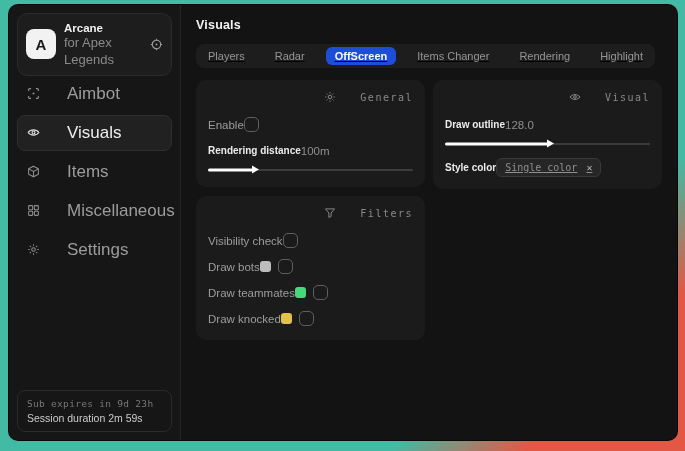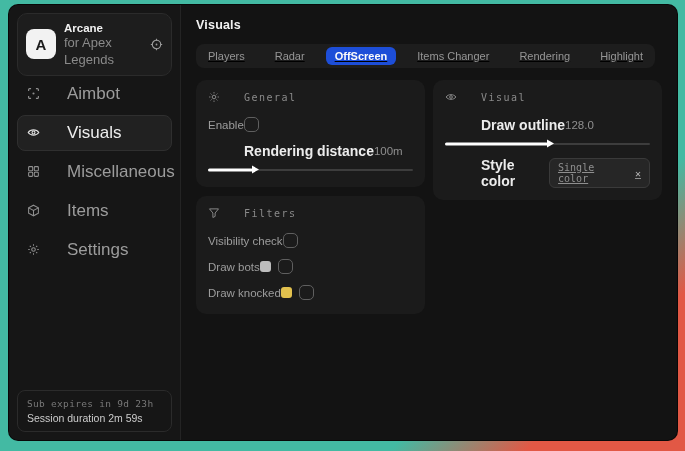--- a/index.html
+++ b/index.html
@@ -58,26 +58,27 @@
   }
   .tab { padding:3px 9px; font-size:11px; color:#969696; border-radius:6px; white-space:nowrap; cursor:default; }
   .tab.selected { background:#1d4ed8; color:#fafafa; font-weight:700; }
   .content { margin-top:12px; display:grid; grid-template-columns:1fr 1fr; gap:8px; align-items:start; }
   .col { display:flex; flex-direction:column; gap:9px; }
   .panel { background:#1b1b1b; border-radius:10px; padding:11px 12px; }
   .panel-header {
     display:flex; align-items:center; gap:24px; color:#8a8a8a;
     font-family:"DejaVu Sans Mono",monospace; font-size:10px; letter-spacing:1.5px;
     margin-bottom:11px;
+    justify-content:flex-end;
   }
   .panel-header .ph-icon { display:flex; letter-spacing:0; }
   .row { display:flex; align-items:center; min-height:21px; margin-top:5px; }
   .row:first-of-type { margin-top:0; }
   .lbl { font-size:11.5px; color:#9d9d9d; }
-  .lbl-strong { font-size:14px; color:#ececec; font-weight:700;margin-left:36px; }
+  .lbl-strong { font-size:10px; color:#ececec; font-weight:700; }
   .val { font-size:11.5px; color:#8f8f8f; }
   .checkbox {
     width:15px; height:15px; border:1.5px solid #5f5f5f; border-radius:5px;
     background:transparent; flex:none; cursor:default;
   }
   .right-group { display:flex; align-items:center; gap:7px; }
   .swatch { width:11px; height:11px; border-radius:3px; flex:none; }
   .slider { position:relative; height:9px; margin:4px 0 2px; cursor:default; }
   .slider-track {
     position:absolute; left:0; right:0; top:50%; height:2px; transform:translateY(-50%);
@@ -138,37 +139,37 @@
           <path d="M1.5 8C4.3 3.8 11.7 3.8 14.5 8C11.7 12.2 4.3 12.2 1.5 8Z"></path>
           <circle cx="8" cy="8" r="1.8"></circle>
         </svg>
       </span>
       <span>Visuals</span>
     </div>
 
     <div class="nav-item">
       <span class="ni-icon">
         <svg width="13" height="13" viewBox="0 0 16 16" fill="none" stroke="currentColor" stroke-width="1.3">
+          <path d="M8 1.5L14 4.75V11.25L8 14.5L2 11.25V4.75Z"></path>
+          <path d="M2 4.75L8 8L14 4.75M8 8V14.5"></path>
+        </svg>
+      </span>
+      <span>Items</span>
+    </div>
+
+    <div class="nav-item">
+      <span class="ni-icon">
+        <svg width="13" height="13" viewBox="0 0 16 16" fill="none" stroke="currentColor" stroke-width="1.3">
           <rect x="2" y="2" width="5" height="5" rx="1"></rect>
           <rect x="9" y="2" width="5" height="5" rx="1"></rect>
           <rect x="2" y="9" width="5" height="5" rx="1"></rect>
           <rect x="9" y="9" width="5" height="5" rx="1"></rect>
         </svg>
       </span>
       <span>Miscellaneous</span>
-    </div>
-
-    <div class="nav-item">
-      <span class="ni-icon">
-        <svg width="13" height="13" viewBox="0 0 16 16" fill="none" stroke="currentColor" stroke-width="1.3">
-          <path d="M8 1.5L14 4.75V11.25L8 14.5L2 11.25V4.75Z"></path>
-          <path d="M2 4.75L8 8L14 4.75M8 8V14.5"></path>
-        </svg>
-      </span>
-      <span>Items</span>
     </div>
 
     <div class="nav-item">
       <span class="ni-icon">
         <svg width="13" height="13" viewBox="0 0 16 16" fill="none" stroke="currentColor" stroke-width="1.3">
           <circle cx="8" cy="8" r="2.2"></circle>
           <path d="M8 1.5V3.4M8 12.6V14.5M1.5 8H3.4M12.6 8H14.5M3.4 3.4L4.75 4.75M11.25 11.25L12.6 12.6M12.6 3.4L11.25 4.75M4.75 11.25L3.4 12.6"></path>
         </svg>
       </span>
       <span>Settings</span>
@@ -239,20 +240,27 @@
           </div>
 
           <div class="row">
             <span class="lbl">Draw bots</span>
             <span class="right-group">
               <span class="swatch" style="background: rgb(189, 189, 189);"></span>
               <span class="checkbox"></span>
             </span>
           </div>
 
+          <div class="row">
+            <span class="lbl">Draw teammates</span>
+            <span class="right-group">
+              <span class="swatch" style="background: rgb(70, 217, 123);"></span>
+              <span class="checkbox"></span>
+            </span>
+          </div>
 
           <div class="row">
             <span class="lbl">Draw knocked</span>
             <span class="right-group">
               <span class="swatch" style="background: rgb(226, 193, 78);"></span>
               <span class="checkbox"></span>
             </span>
           </div>
         </div>
       </div>

